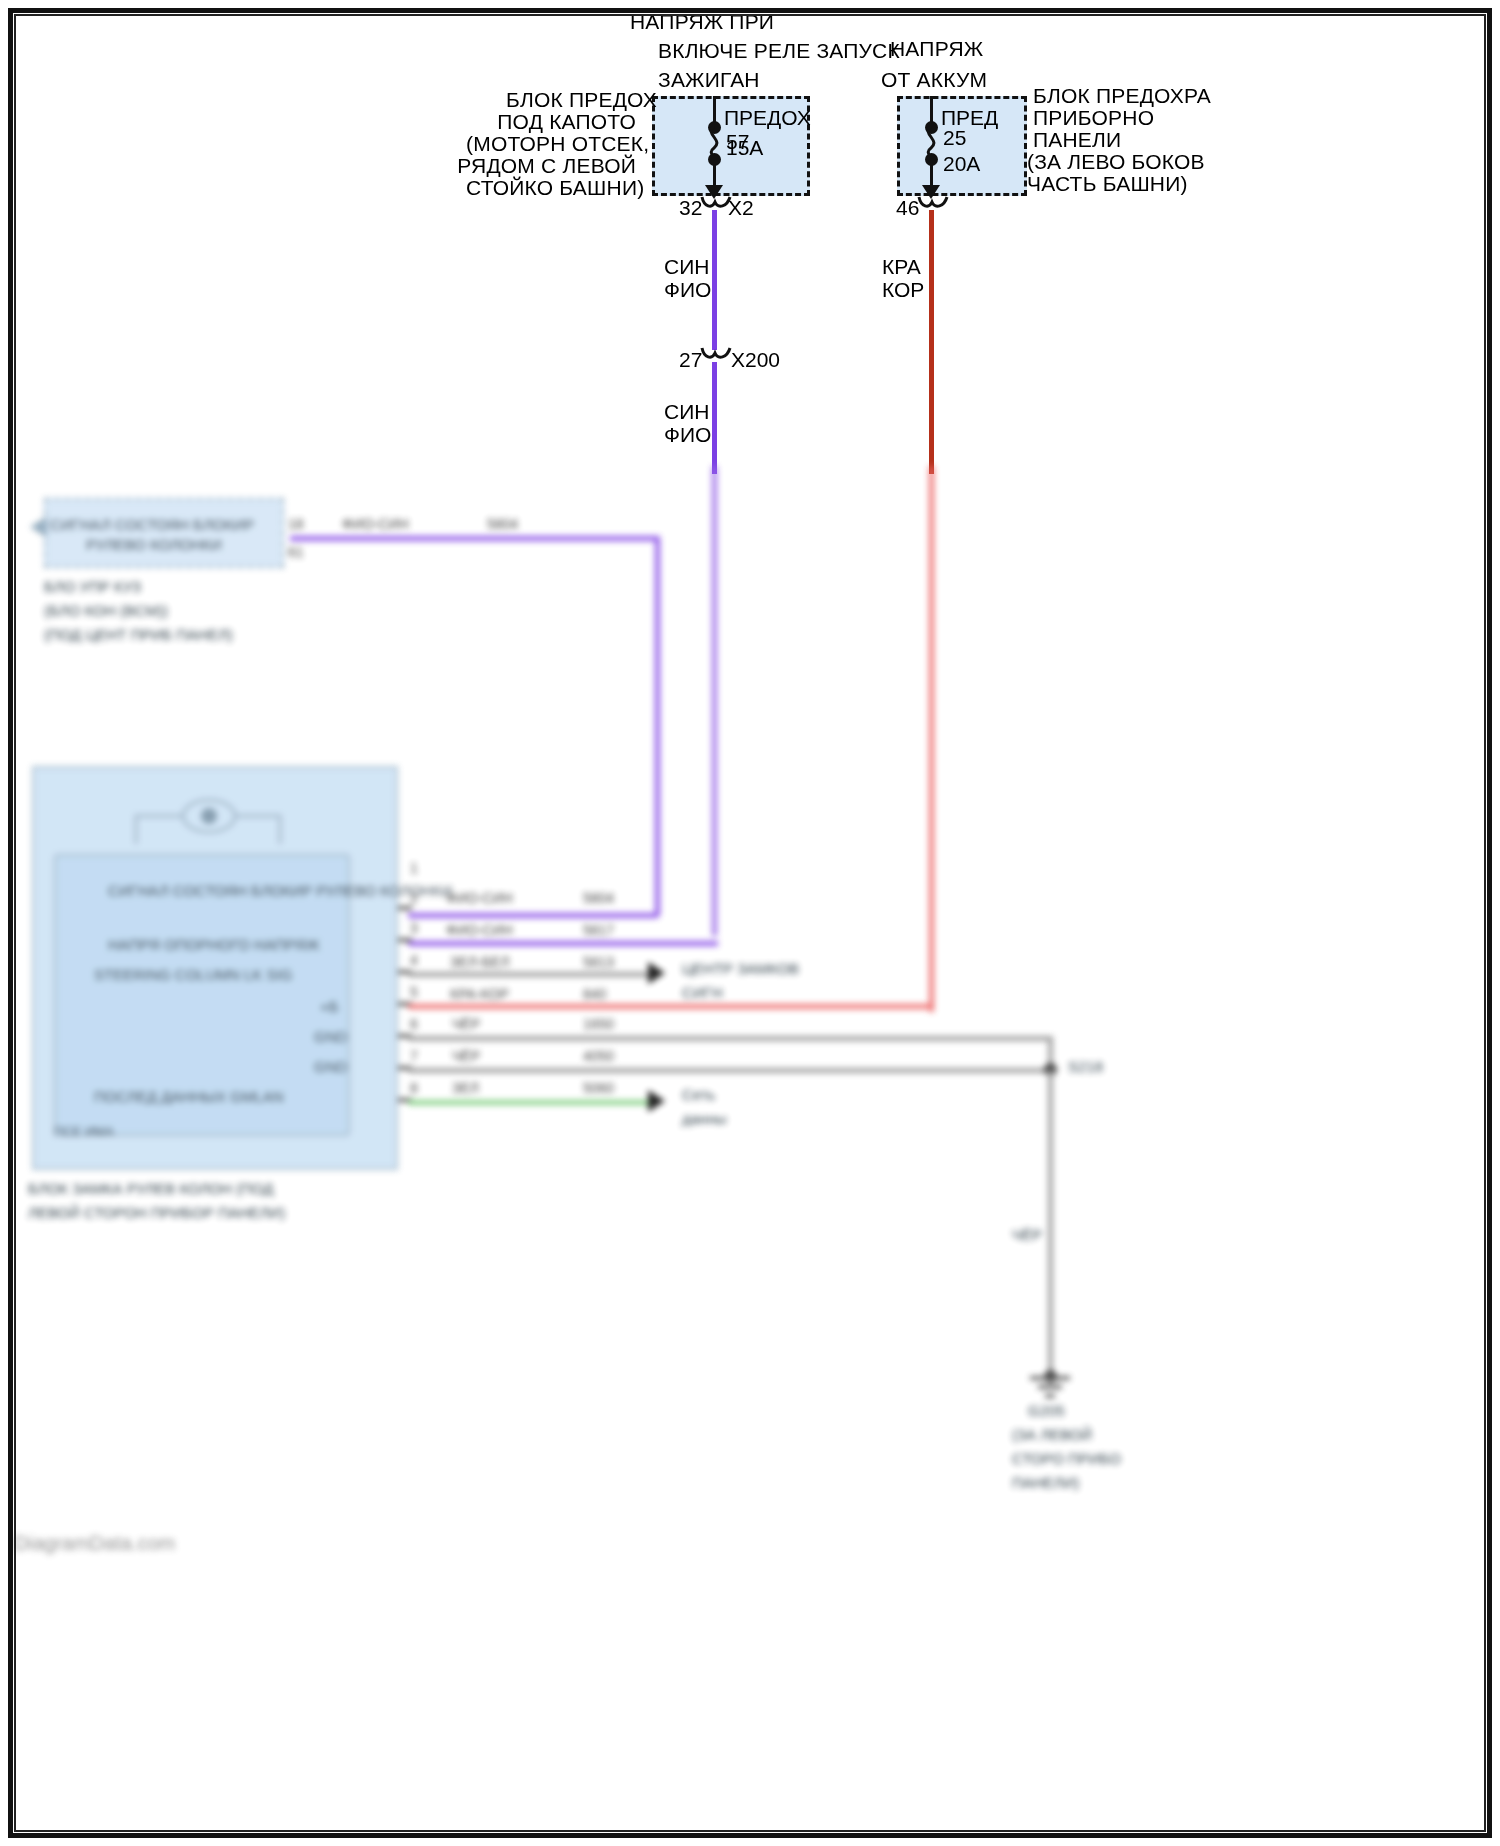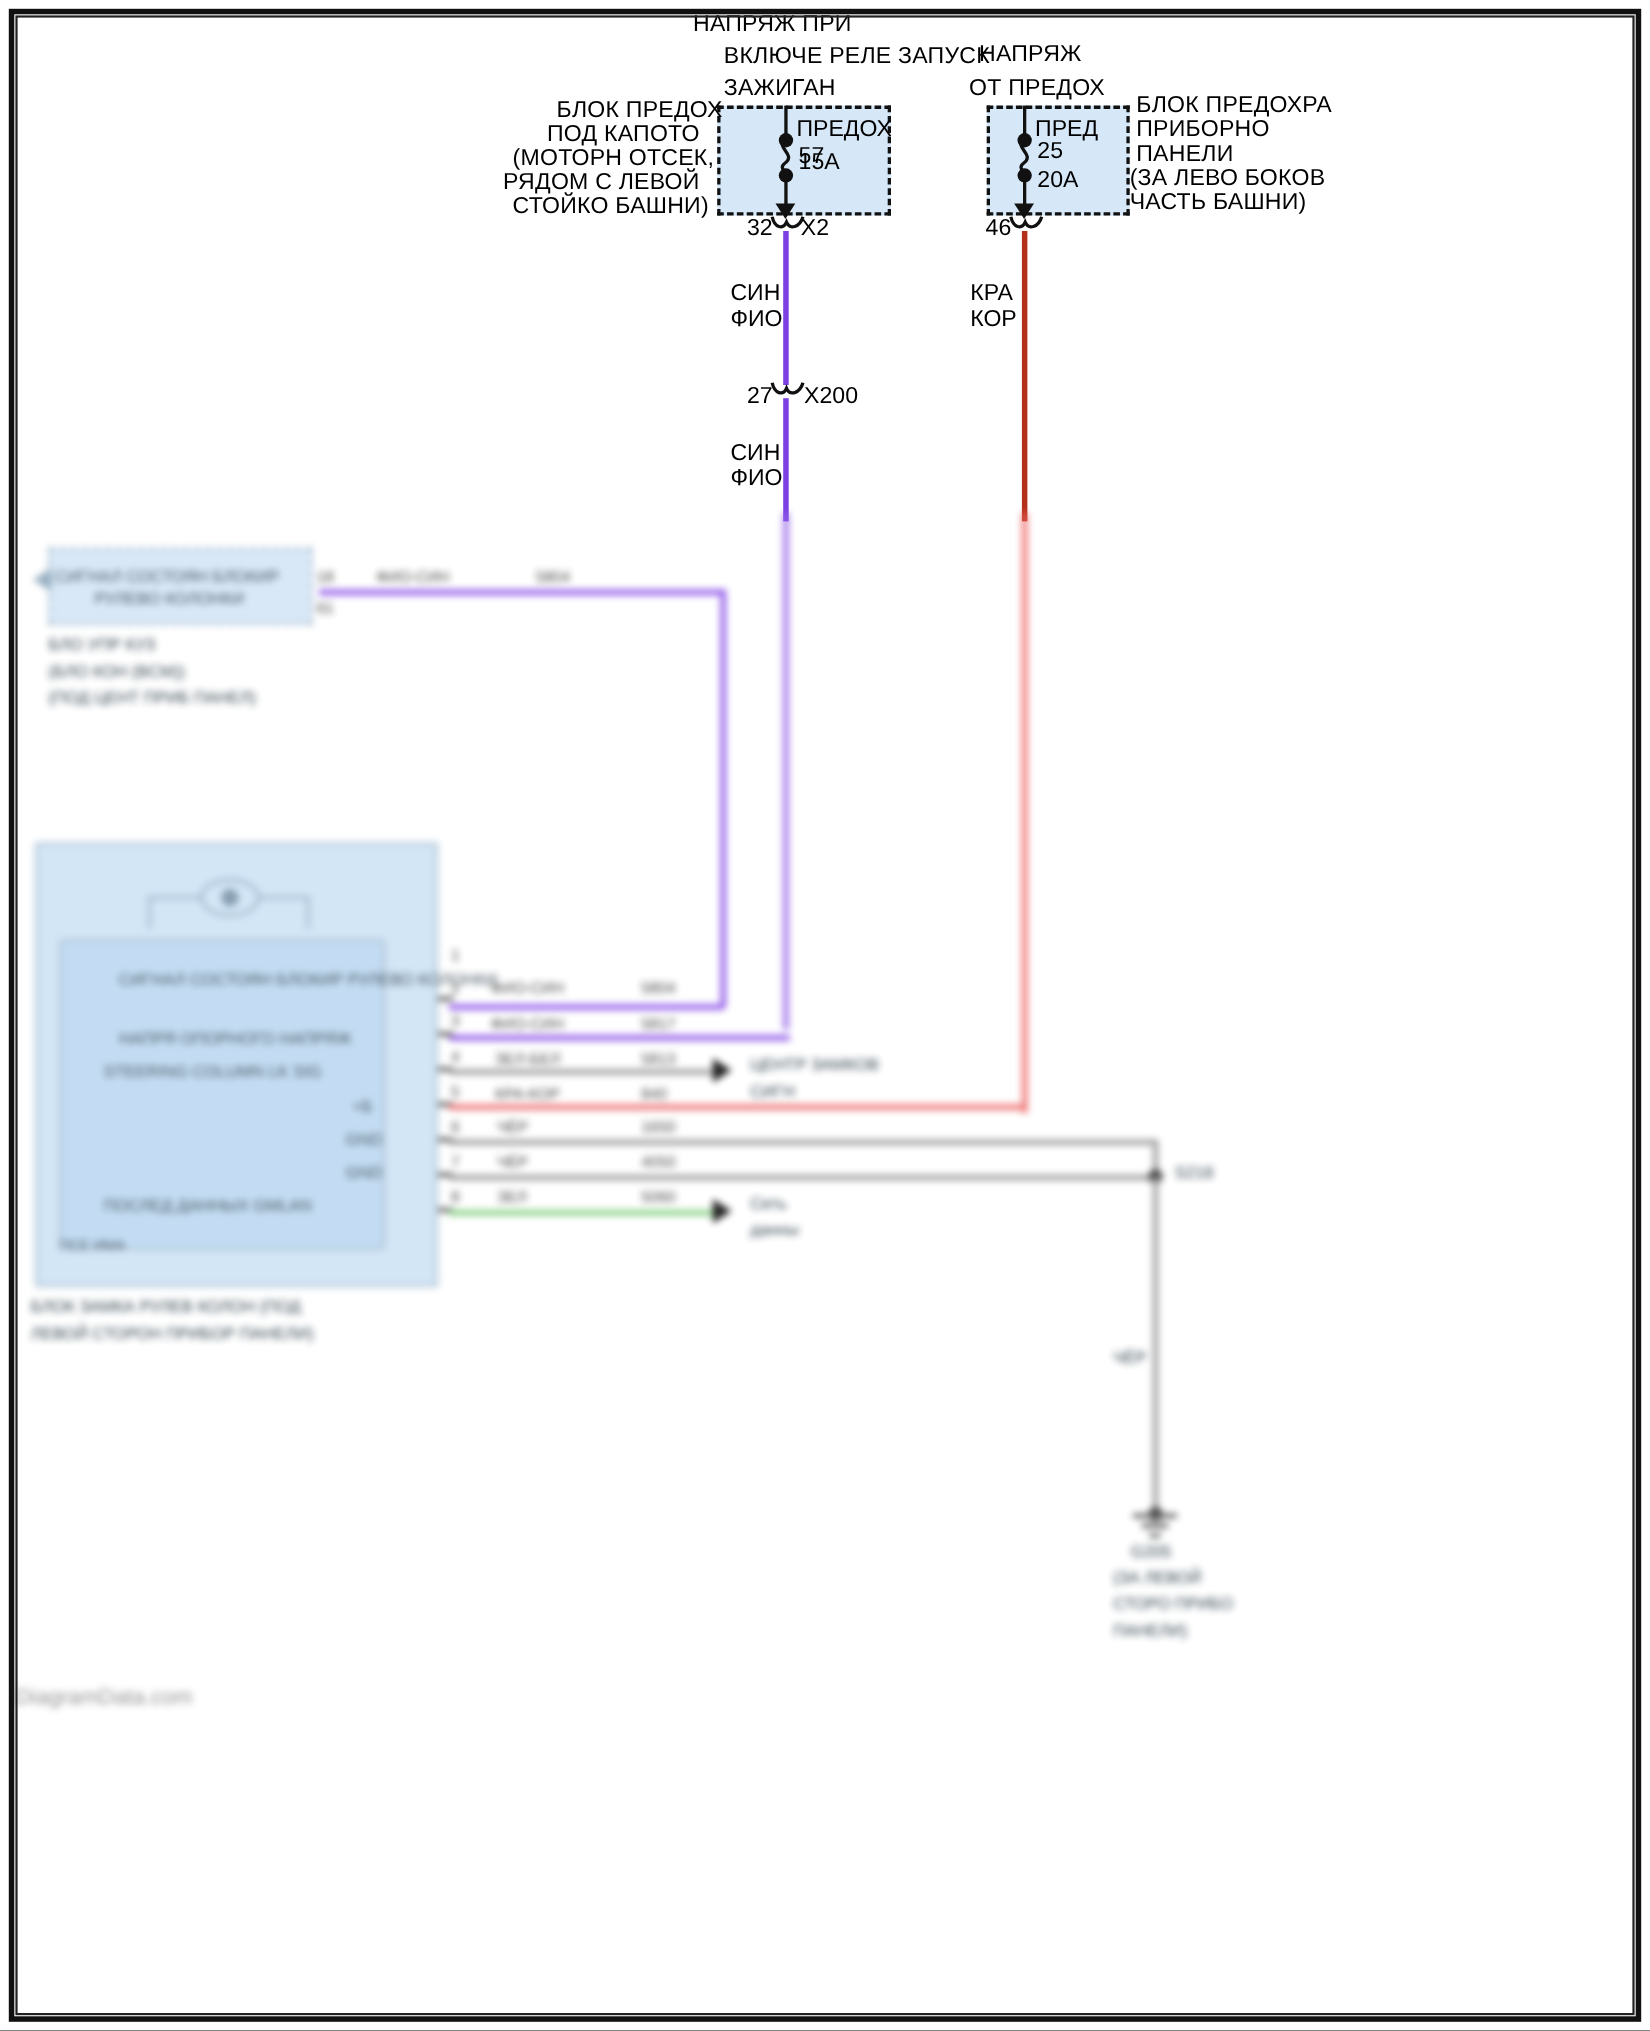--- a/index.html
+++ b/index.html
@@ -103,21 +103,21 @@
 
 <div id="page">
 
   <div id="sharp-layer">
 
     <div class="txt cap" style="left:630px;top:10px;">НАПРЯЖ ПРИ</div>
     <div class="txt cap" style="left:658px;top:39px;">ВКЛЮЧЕ РЕЛЕ ЗАПУСК</div>
     <div class="txt cap" style="left:658px;top:68px;">ЗАЖИГАН</div>
 
     <div class="txt cap" style="left:890px;top:37px;">НАПРЯЖ</div>
-    <div class="txt cap" style="left:881px;top:68px;">ОТ ПРЕДОХ</div>
+    <div class="txt cap" style="left:881px;top:68px;">ОТ АККУМ</div>
 
     <div class="fusebox" style="left:652px;top:96px;width:158px;height:100px;"></div>
 
     <div class="txt cap" style="left:506px;top:88px;text-align:right;width:130px;">БЛОК ПРЕДОХ</div>
     <div class="txt cap" style="left:496px;top:110px;text-align:right;width:140px;">ПОД КАПОТО</div>
     <div class="txt cap" style="left:466px;top:132px;text-align:right;width:170px;">(МОТОРН ОТСЕК,</div>
     <div class="txt cap" style="left:456px;top:154px;text-align:right;width:180px;">РЯДОМ С ЛЕВОЙ</div>
     <div class="txt cap" style="left:466px;top:176px;text-align:right;width:170px;">СТОЙКО БАШНИ)</div>
 
     <div style="position:absolute;left:713px;top:96px;width:3px;height:30px;background:#111;"></div>

